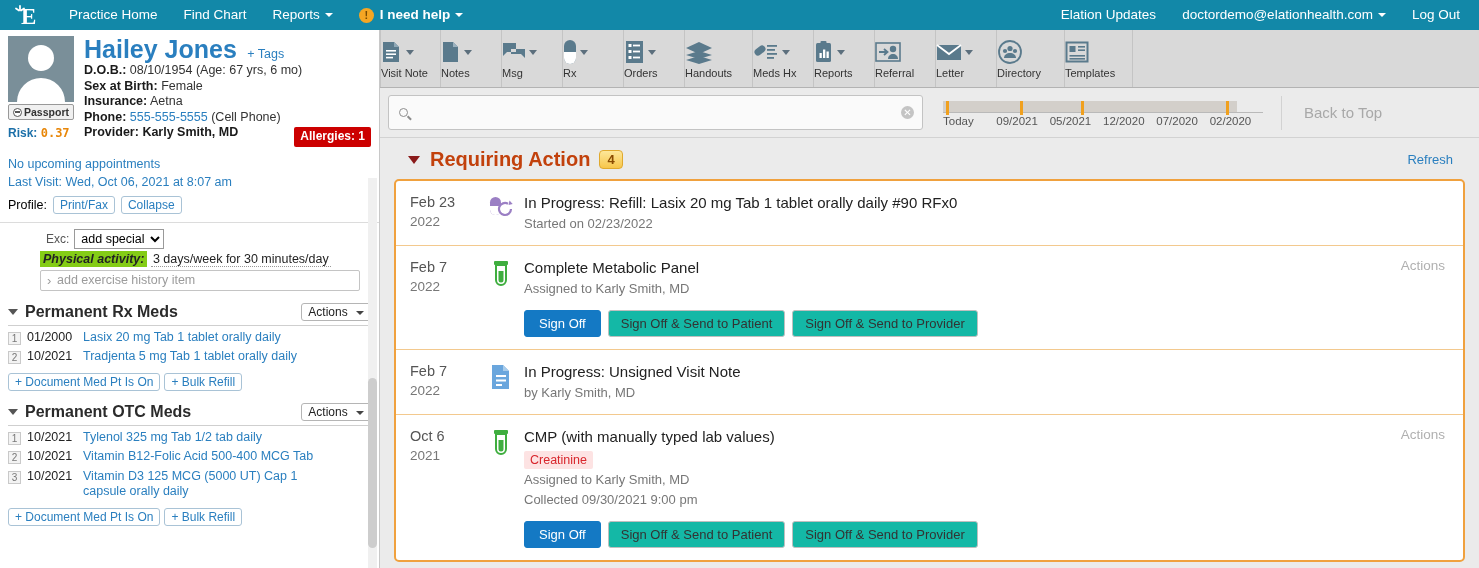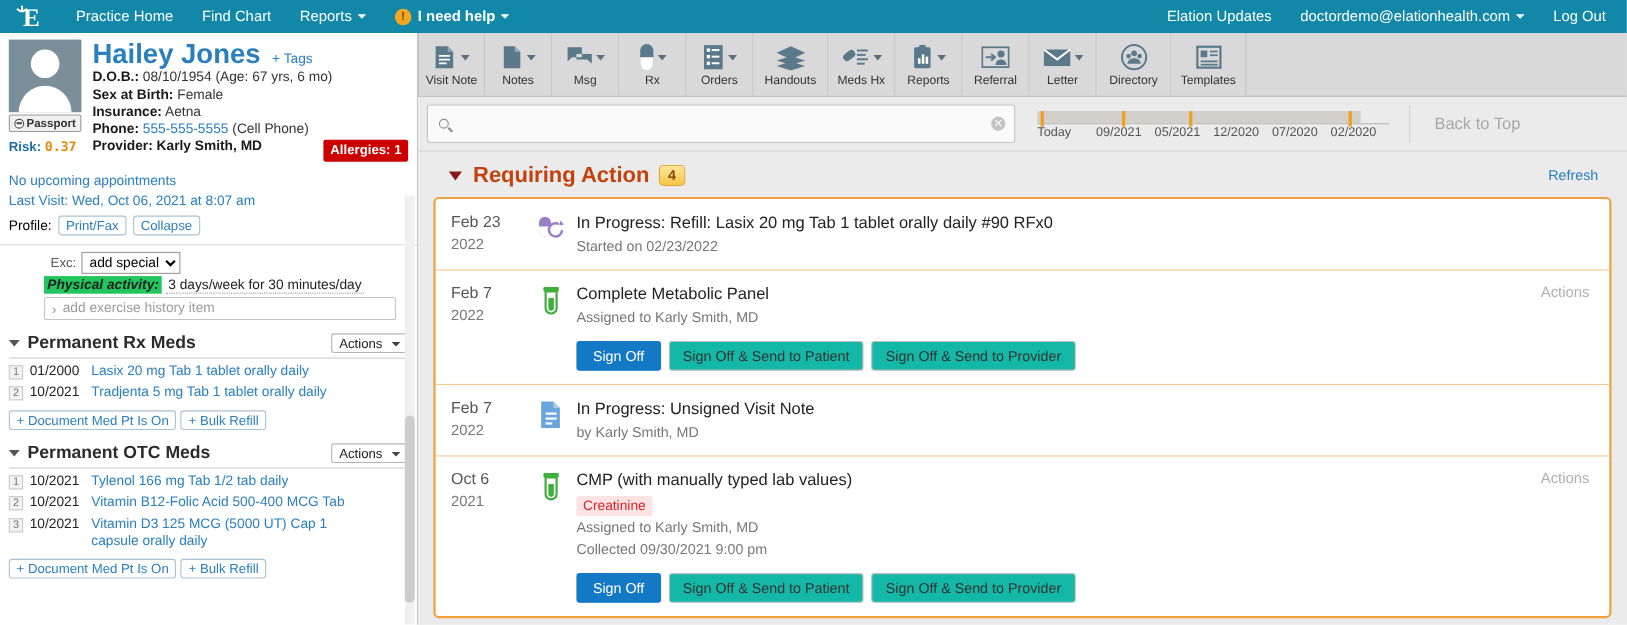--- a/index.html
+++ b/index.html
@@ -105,21 +105,21 @@
     font-family: "Liberation Sans", sans-serif;
   }
   #exc-row { display: flex; align-items: center; gap: 5px; padding: 6px 8px 2px 16px; margin-left: 30px; }
   #exc-label { font-size: 12px; color: #555; }
   #exc-select {
     font-size: 12.5px; padding: 1px 2px; border: 1px solid #9a9a9a;
     background: #fff; font-family: "Liberation Sans", sans-serif;
   }
   #phys-row { padding: 1px 8px 0 40px; font-size: 12.5px; }
   #phys-label {
-    font-weight: bold; font-style: italic; background: #22c55e;
+    font-weight: bold; font-style: italic; background: #84cc16;
     padding: 1px 3px; color: #222;
   }
   #phys-val { border-bottom: 1px dotted #999; padding: 0 2px; color: #222; }
   #exercise-input {
     margin: 4px 8px 0 40px; width: 320px; height: 21px;
     border: 1px solid #c4c4c4; background: #fff; color: #9b9b9b;
     font-size: 12.5px; padding: 0 6px 0 16px; position: relative;
     display: flex; align-items: center; border-radius: 2px;
   }
   #exercise-input::before {
@@ -161,21 +161,21 @@
   }
 
   
   #right { flex: 1; display: flex; flex-direction: column; background: #ebebeb; min-width: 0; }
 
   #toolbar {
     height: 58px; background: #d9d9d9;
     border-bottom: 1px solid #b3b3b3; display: flex; align-items: stretch;
   }
   .tool {
-    width: 61px; display: flex; flex-direction: column; align-items: center;
+    width: 61px; display: flex; flex-direction: column; align-items: flex-start;
     justify-content: center; border-right: 1px solid #c4c4c4; cursor: pointer;
     position: relative; background: #d9d9d9;
   }
   .tool:first-child { border-left: 1px solid #c4c4c4; }
   .tool .ico { height: 28px; display: flex; align-items: center; justify-content: center; }
   .tool .lbl { font-size: 11px; color: #333; margin-top: 1px; white-space: nowrap; }
   .tool.wide { width: 68px; }
   .dd-caret {
     width: 0; height: 0; border-left: 4px solid transparent;
     border-right: 4px solid transparent; border-top: 5px solid #5c6f7d;
@@ -393,21 +393,21 @@
 
     <div class="med-sec">
       <div class="med-head">
         <i class="tri"></i>
         <span class="med-title">Permanent OTC Meds</span>
         <button class="actions-btn"><span>Actions</span> <i class="caret-d" style="border-top-color:#444"></i></button>
       </div>
       <div class="med-row">
         <span class="med-num">1</span>
         <span class="med-date">10/2021</span>
-        <span class="med-name">Tylenol 166 mg Tab 1/2 tab daily</span>
+        <span class="med-name">Tylenol 325 mg Tab 1/2 tab daily</span>
       </div>
       <div class="med-row">
         <span class="med-num">2</span>
         <span class="med-date">10/2021</span>
         <span class="med-name">Vitamin B12-Folic Acid 500-400 MCG Tab</span>
       </div>
       <div class="med-row">
         <span class="med-num">3</span>
         <span class="med-date">10/2021</span>
         <span class="med-name" style="max-width:240px">Vitamin D3 125 MCG (5000 UT) Cap 1 capsule orally daily</span>

